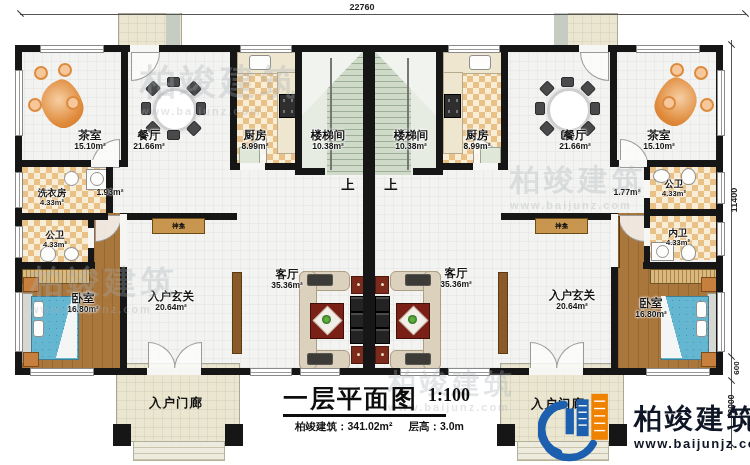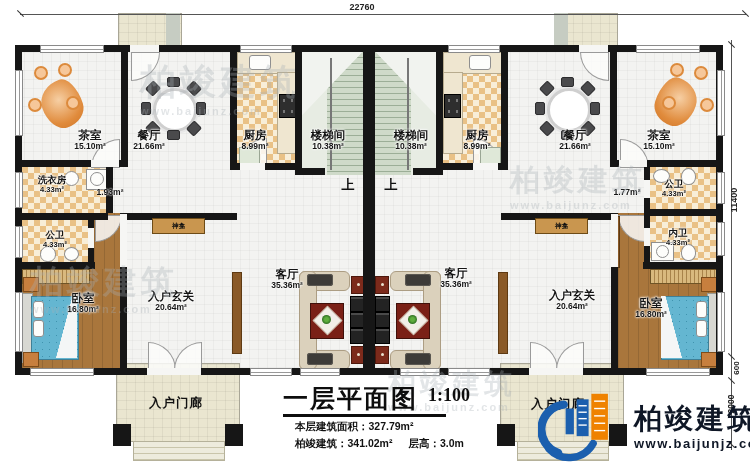--- a/index.html
+++ b/index.html
@@ -319,21 +319,21 @@
       <div class="rarea">8.99m²</div>
     </div>
   <div class="rlabel" style="left:575px;top:140px;">
       <div class="rname">餐厅</div>
       <div class="rarea">21.66m²</div>
     </div>
   <div class="rlabel" style="left:659px;top:140px;">
       <div class="rname">茶室</div>
       <div class="rarea">15.10m²</div>
     </div>
-  <div class="rlabel sm" style="left:52px;top:185px;">
+  <div class="rlabel sm" style="left:52px;top:198px;">
       <div class="rname">洗衣房</div>
       <div class="rarea">4.33m²</div>
     </div>
   <div class="rlabel sm" style="left:674px;top:189px;">
       <div class="rname">公卫</div>
       <div class="rarea">4.33m²</div>
     </div>
   <div class="rlabel sm" style="left:55px;top:240px;">
       <div class="rname">公卫</div>
       <div class="rarea">4.33m²</div>
@@ -402,21 +402,20 @@
       <div class="big" style="font-size:28px;">柏竣建筑</div>
       <div class="sub">www.baijunz.com</div>
     </div>
 
   <div id="titleblock">
     <div id="titlerow">
       <span id="main-title">一层平面图</span>
       <span id="scale">1:100</span>
     </div>
     <div id="title-underline"></div>
-    <div class="title-line" style="margin-left:12px;"><span>本层建筑面积：</span><span>327.79m²</span></div>
     <div class="title-line" style="margin-left:12px;"><span>柏竣建筑：</span><span>341.02m²</span><span style="margin-left:16px;">层高：</span><span>3.0m</span></div>
   </div>
 
   <div id="logo">
     <span>
       <svg width="92" height="72" viewBox="0 0 100 78">
         <path d="M 14 62 A 27 27 0 0 1 36 14" fill="none" stroke="#1b5fae" stroke-width="9" stroke-linecap="round" transform="rotate(-18 38 40)"></path>
         <path d="M 12 64 A 30 30 0 0 0 60 58" fill="none" stroke="#1b5fae" stroke-width="8" stroke-linecap="round"></path>
         <rect x="30" y="20" width="9" height="28" fill="#1b5fae"></rect>
         <rect x="42" y="10" width="13" height="40" fill="#1b5fae"></rect>

